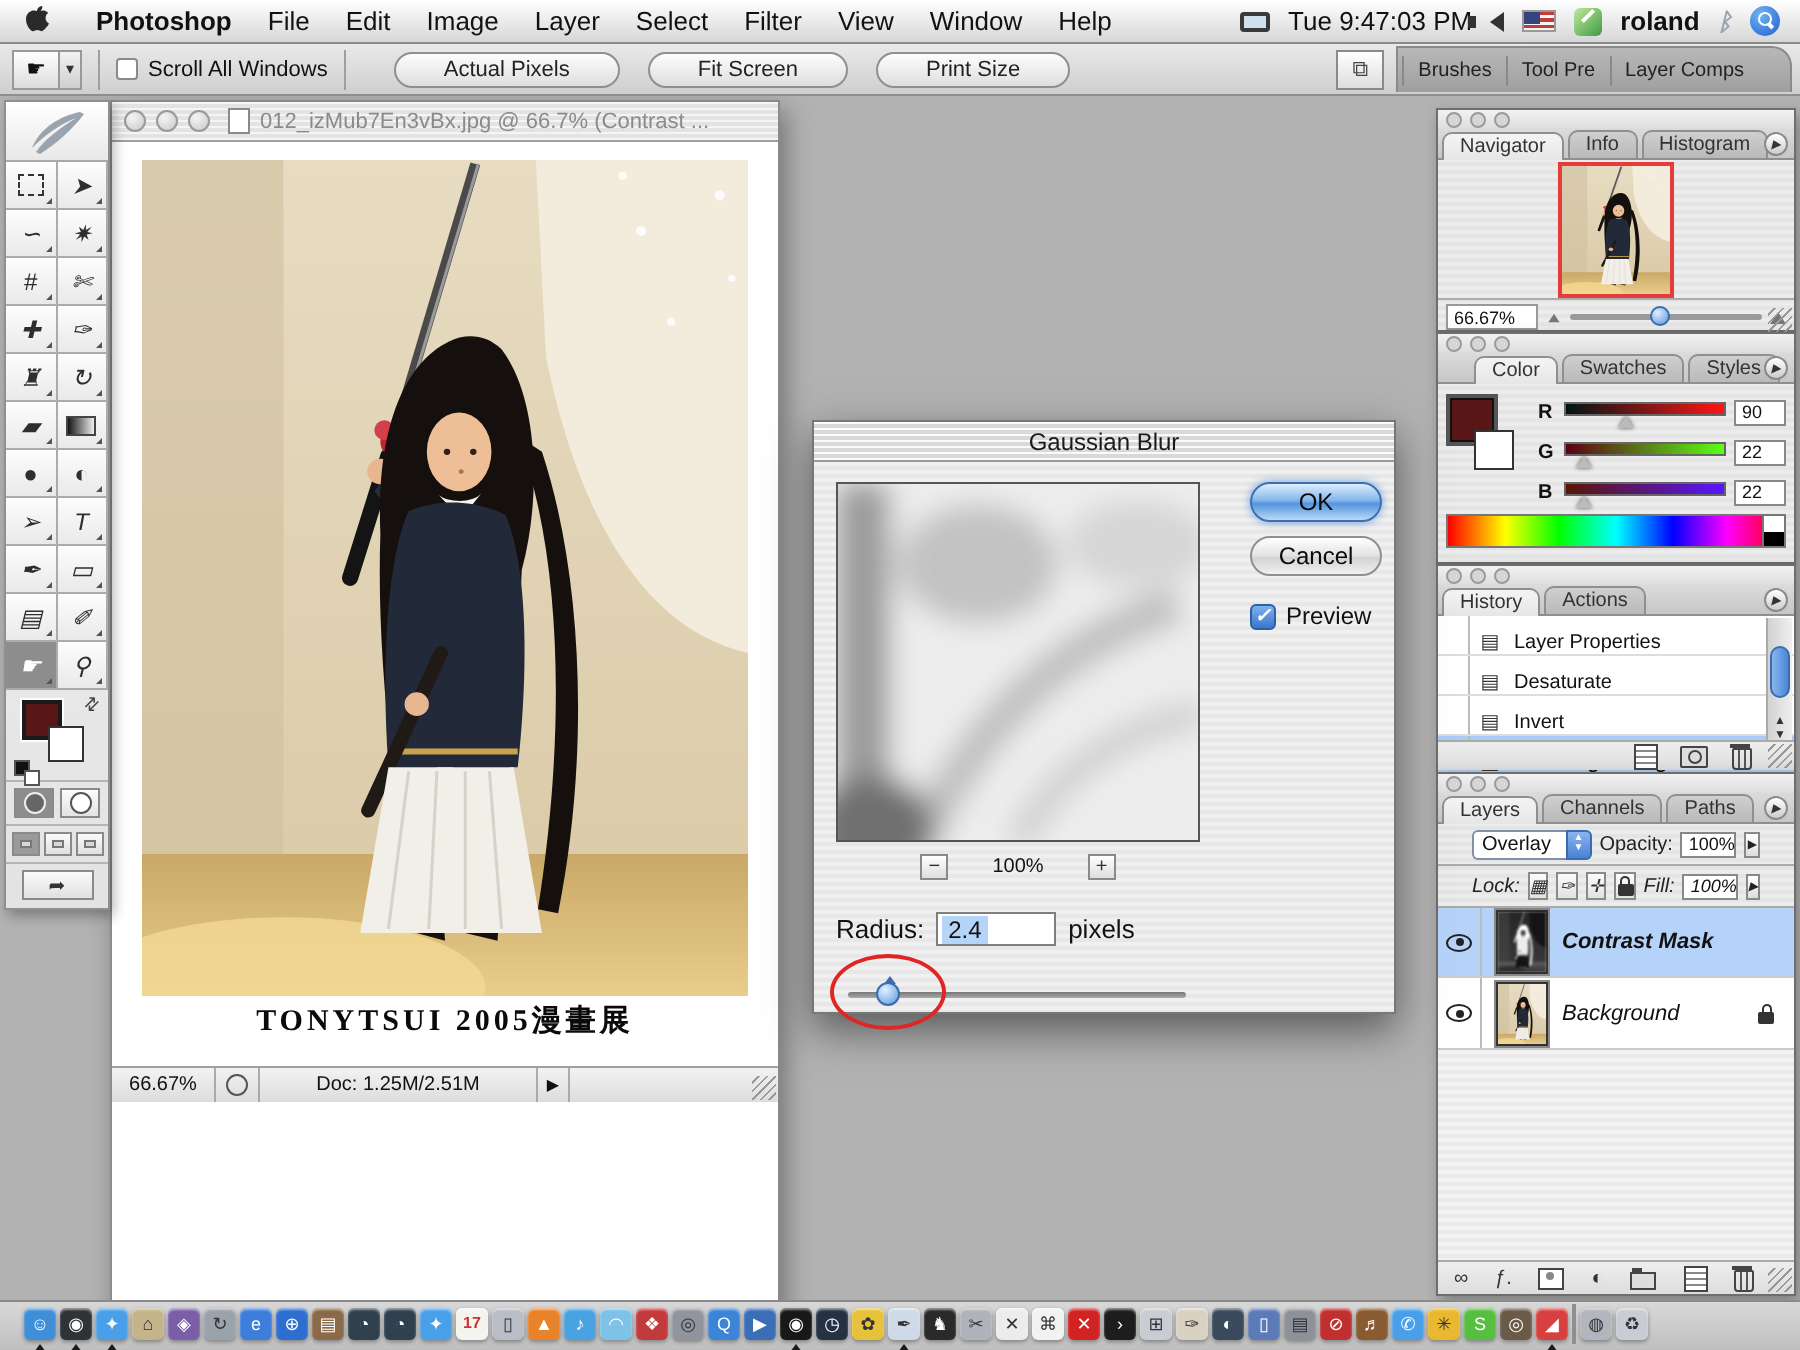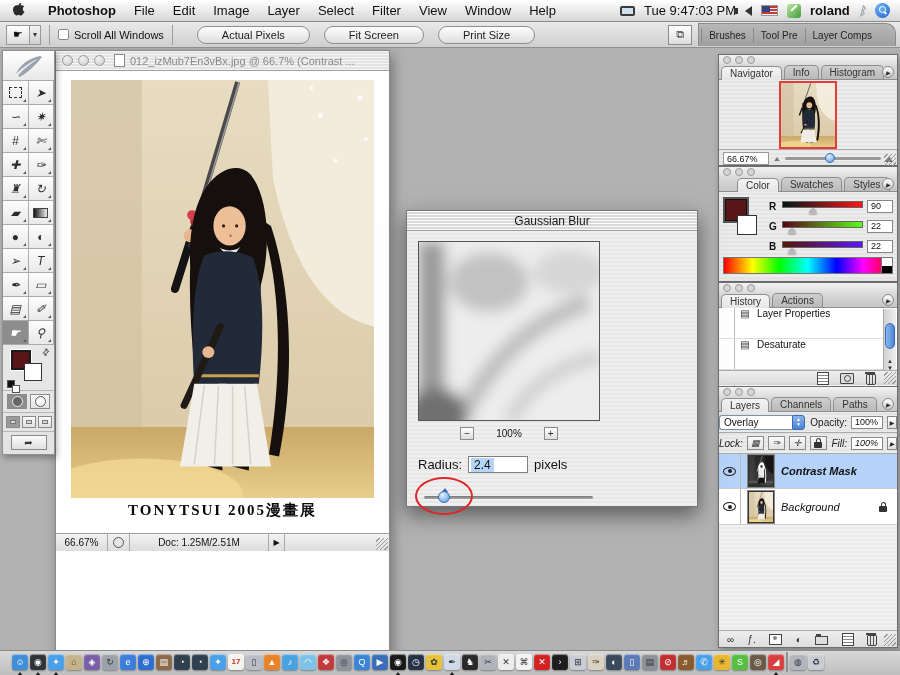--- a/index.html
+++ b/index.html
@@ -168,21 +168,21 @@
   .ch.g .sl-thumb{left:7%;}
   .ch.b .sl-thumb{left:7%;}
   .ch-val{width:26px;height:13px;background:#fff;border:1px solid #888;font-size:9px;display:flex;align-items:center;padding-left:3px;}
   .spectrum{margin:2px 4px;height:17px;position:relative;border:1px solid #777;
     background:linear-gradient(to right,#f00,#ff0 17%,#0f0 33%,#0ff 50%,#00f 67%,#f0f 83%,#f00);}
   .spectrum::before{content:"";position:absolute;right:0;top:0;width:10px;height:50%;background:#fff;border-left:1px solid #777;}
   .spectrum::after{content:"";position:absolute;right:0;bottom:0;width:10px;height:50%;background:#000;border-left:1px solid #777;}
   
   #p-history{top:282px;height:104px;}
   .hrows{display:flex;flex-direction:column;}
-  .hrow{height:31px;display:flex;align-items:flex-start;background:#fff;border-bottom:1px solid #ddd;font-size:10px;}
+  .hrow{height:20px;display:flex;align-items:flex-end;background:#fff;border-bottom:1px solid #ddd;font-size:10px;}
   .hrow.selected{background:#a9cbf6;font-weight:bold;}
   .hwell{width:16px;height:100%;border-right:1px solid #bbb;display:flex;align-items:center;justify-content:center;}
   .horb{display:none;width:8px;height:8px;border-radius:50%;background:radial-gradient(circle at 35% 30%,#cfe5ff,#4a86d8);}
   .hrow.selected .horb{display:block;}
   .hicon{width:20px;text-align:center;font-size:10px;color:#333;}
   .hicon::before{content:"▤";}
   .hlabel{flex:1;padding-left:2px;white-space:nowrap;overflow:hidden;}
   .hscroll{position:absolute;right:1px;top:26px;width:13px;height:63px;background:linear-gradient(90deg,#d2d2d2,#efefef);border-left:1px solid #aaa;}
   .hthumb{position:absolute;left:1px;top:14px;width:10px;height:26px;border-radius:6px;
     background:linear-gradient(90deg,#8ab6ee,#4a86d8);border:1px solid #3a6cae;}
@@ -192,21 +192,21 @@
   .fbtn{display:flex;align-items:center;justify-content:center;min-width:16px;height:11px;color:#333;font-size:9px;}
   .i-page{width:10px;height:11px;background:#fff;border:1px solid #444;
     background-image:repeating-linear-gradient(180deg,transparent 0 2px,#888 2px 3px);}
   .i-cam{width:12px;height:9px;border:1px solid #444;border-radius:1px;position:relative;background:#ddd;}
   .i-cam::before{content:"";position:absolute;left:3px;top:1px;width:5px;height:5px;border:1px solid #444;border-radius:50%;}
   .i-trash{width:8px;height:9px;border:1px solid #444;border-radius:1px 1px 2px 2px;position:relative;
     background:repeating-linear-gradient(90deg,transparent 0 2px,#555 2px 3px);margin-top:3px;}
   .i-trash::before{content:"";position:absolute;left:-2px;top:-3px;width:10px;height:2px;background:#444;}
   
   #p-layers{top:386px;height:262px;}
-  .lyr-ctrl{display:flex;align-items:center;gap:4px;height:20px;padding:0 0;font-size:10px;}
+  .lyr-ctrl{display:flex;align-items:center;gap:4px;height:20px;padding:0 17px;font-size:10px;}
   .popup{display:flex;width:86px;height:15px;}
   .popup-text{flex:1;background:#fff;border:1px solid #8090a8;border-right:none;border-radius:3px 0 0 3px;
     font-size:10px;display:flex;align-items:center;padding-left:4px;}
   .popup-cap{width:13px;background:linear-gradient(#8ab4ee,#4a80d6);border:1px solid #3a6cae;border-radius:0 3px 3px 0;
     display:flex;flex-direction:column;align-items:center;justify-content:center;color:#fff;}
   .popup-cap::before{content:"▲";font-size:5px;line-height:5px;}
   .popup-cap::after{content:"▼";font-size:5px;line-height:5px;}
   .val-box{width:32px;height:13px;background:#fff;border:1px solid #888;font-size:9px;display:flex;align-items:center;padding-left:3px;}
   .spin{width:10px;height:13px;border:1px solid #888;background:linear-gradient(#fff,#ddd);display:flex;align-items:center;justify-content:center;}
   .spin::before{content:"▶";font-size:6px;color:#222;}
@@ -500,20 +500,28 @@
           <path d="M90,180 C110,140 150,120 182,115" stroke="#cfcfcf" stroke-width="14" fill="none"></path>
           <ellipse cx="18" cy="172" rx="30" ry="26" fill="#6f6f6f"></ellipse>
         </g>
       </svg>
     </div>
     <div class="dlg-zoomrow" data-interactable="false">
       <span class="zbtn" data-interactable="true">−</span>
       <span data-interactable="false">100%</span>
       <span class="zbtn" data-interactable="true">+</span>
     </div>
+    <div class="dlg-right">
+      <button class="aqua primary" data-interactable="true">OK</button>
+      <button class="aqua plain" data-interactable="true">Cancel</button>
+      <span class="dlg-check" data-interactable="true">
+        <i class="cb-on" data-interactable="true"></i>
+        <span data-interactable="false">Preview</span>
+      </span>
+    </div>
     <div class="dlg-radius">
       <span data-interactable="false">Radius:</span>
       <span class="radius-input" data-interactable="true">
           <i>2.4</i>
         </span>
       <span data-interactable="false">pixels</span>
     </div>
     <div class="dlg-slider" data-interactable="true">
       <span class="sl-line" data-interactable="true"></span>
       <span class="sl-drop" data-interactable="true"></span>

